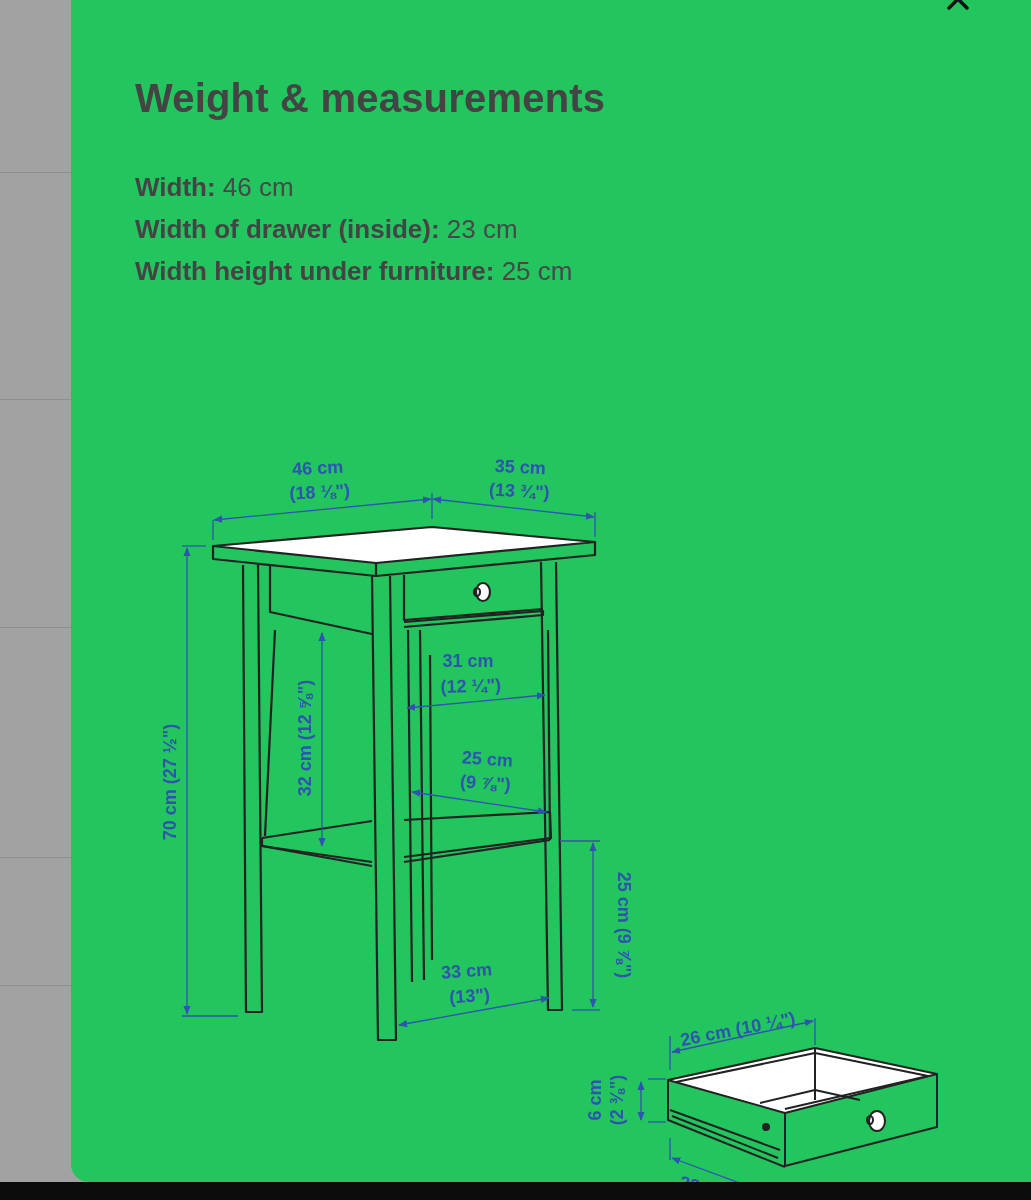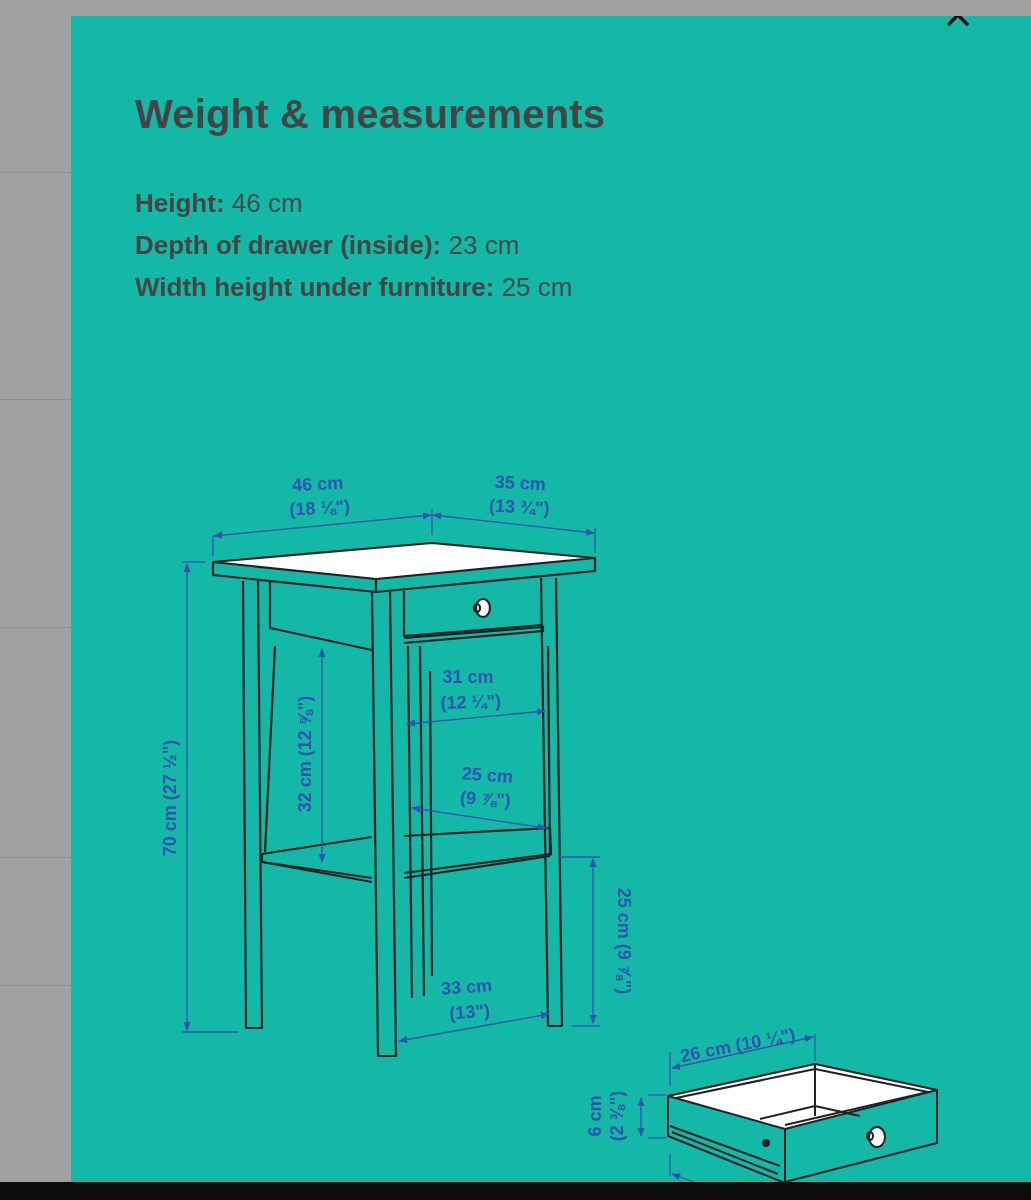--- a/index.html
+++ b/index.html
@@ -1,19 +1,19 @@
 <!DOCTYPE html>
 <html><head>
 <meta charset="utf-8">
 <style>
   html, body { margin:0; padding:0; }
   body { width:1031px; height:1200px; position:relative; overflow:hidden; background:#a2a2a2; font-family:"Liberation Sans", sans-serif; }
   .backdrop { position:absolute; left:0; top:0; width:72px; height:1182px; background:#a2a2a2; }
   .backdrop .sep { position:absolute; left:0; width:72px; height:1px; background:#8f8f8f; }
-  .modal { position:absolute; left:71px; top:16px; width:960px; height:1182px; background:#14b8a6; border-bottom-left-radius:18px; overflow:hidden; }
+  .modal { position:absolute; left:71px; top:0; width:960px; height:1182px; background:#22c55e; border-bottom-left-radius:18px; overflow:hidden; }
   .close-btn { position:absolute; left:870px; top:-18px; width:34px; height:34px; cursor:pointer; }
   .title { position:absolute; left:64px; top:76px; margin:0; font-size:40px; font-weight:bold; color:#444; letter-spacing:0.2px; }
   .specs { position:absolute; left:64px; top:166px; }
   .spec-row { font-size:26px; line-height:42px; color:#484848; white-space:nowrap; }
   .spec-row b { font-weight:bold; color:#444; }
   .drawing { position:absolute; left:0; top:0; }
   .bottom-bar { position:absolute; left:0; top:1182px; width:1031px; height:18px; background:#0c0c0c; }
   .dim-label { font-family:"Liberation Sans", sans-serif; font-weight:bold; font-size:18px; fill:#2f54b0; }
 </style>
 </head>
@@ -30,22 +30,22 @@
 <div class="modal">
   <div class="close-btn">
     <svg width="34" height="34" viewBox="0 0 34 34">
       <path d="M8 8 L26 26 M26 8 L8 26" stroke="#111" stroke-width="3.5" stroke-linecap="round"></path>
     </svg>
   </div>
 
   <h2 class="title">Weight &amp; measurements</h2>
 
   <div class="specs">
-    <div class="spec-row"><b>Height:</b> <span>46 cm</span></div>
-    <div class="spec-row"><b>Depth of drawer (inside):</b> <span>23 cm</span></div>
+    <div class="spec-row"><b>Width:</b> <span>46 cm</span></div>
+    <div class="spec-row"><b>Width of drawer (inside):</b> <span>23 cm</span></div>
     <div class="spec-row"><b>Width height under furniture:</b> <span>25 cm</span></div>
   </div>
 
   <svg class="drawing" width="960" height="1182" viewBox="71 0 960 1182">
     <defs>
       <marker id="arr" viewBox="0 0 10 10" refX="9" refY="5" markerWidth="7" markerHeight="7" orient="auto-start-reverse">
         <path d="M0 1 L10 5 L0 9 Z" fill="#2f54b0"></path>
       </marker>
     </defs>
 

